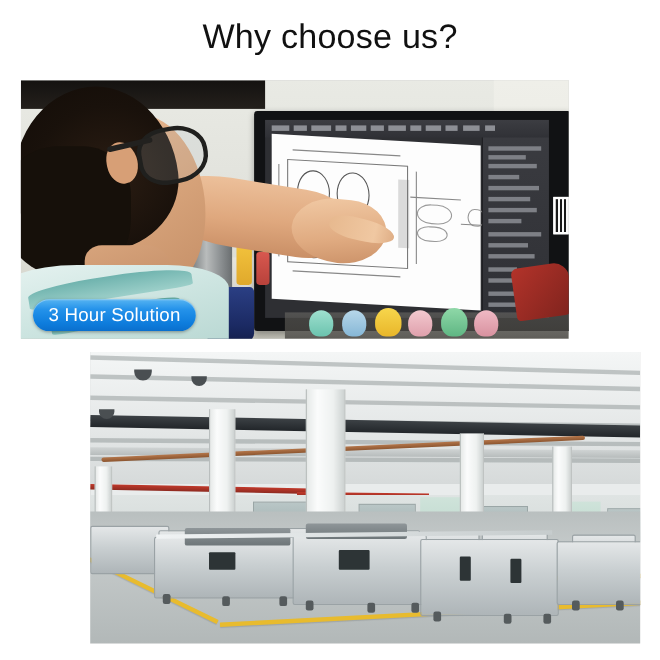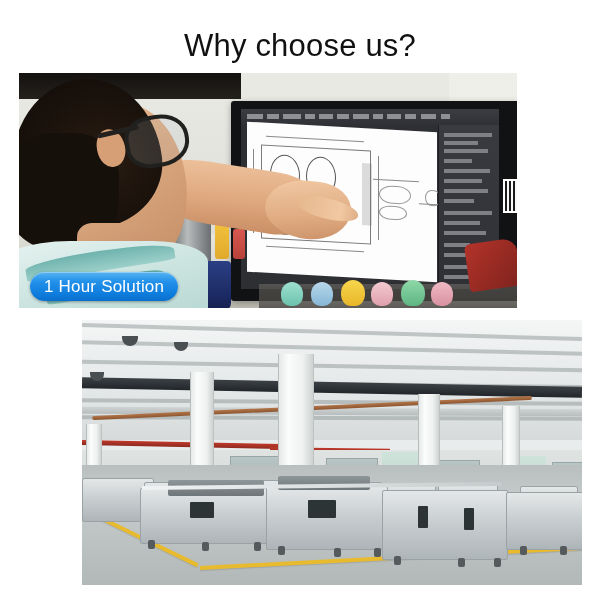--- a/index.html
+++ b/index.html
@@ -7,21 +7,21 @@
     width:600px;height:600px;
     background:#ffffff;
     font-family:"Liberation Sans", sans-serif;
     overflow:hidden;
     position:relative;
   }
   .page{position:relative;width:600px;height:600px;background:#fff;}
 
   
   .title{
-    position:absolute;left:0;top:28px;width:600px;
+    position:absolute;left:0;top:16px;width:600px;
     text-align:center;
     font-size:31px;line-height:36px;
     color:#111111;
     font-weight:400;
     letter-spacing:0.2px;
     white-space:nowrap;
   }
 
   
   .photo{position:absolute;overflow:hidden;background:#c8c8c8;}
@@ -467,16 +467,16 @@
     <div class="f-wheel" style="left:376px;top:238px;"></div>
     <div class="f-wheel" style="left:412px;top:238px;"></div>
 
     <div class="f-machine" style="left:424px;top:172px;width:76px;height:56px;"></div>
     <div class="f-wheel" style="left:438px;top:226px;"></div>
     <div class="f-wheel" style="left:478px;top:226px;"></div>
 
     <div style="position:absolute;left:60px;top:164px;width:360px;height:4px;background:linear-gradient(90deg,#f0f3f4,#c6cccd);transform:rotate(-0.6deg);"></div>
   </div>
 
-  <div class="badge badge-1">1 Hour Solution</div>
+  <div class="badge badge-1">3 Hour Solution</div>
 
 
 </div>
 
 </body></html>

